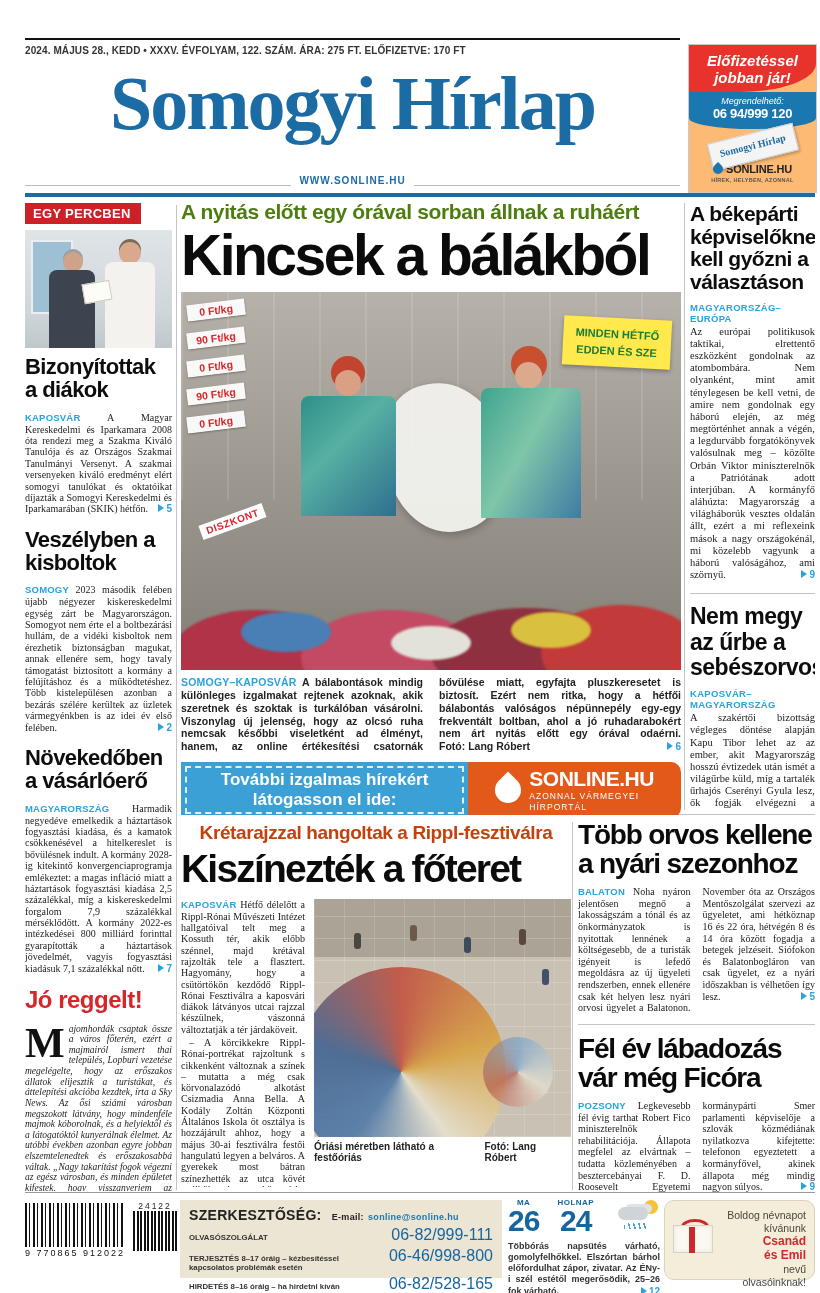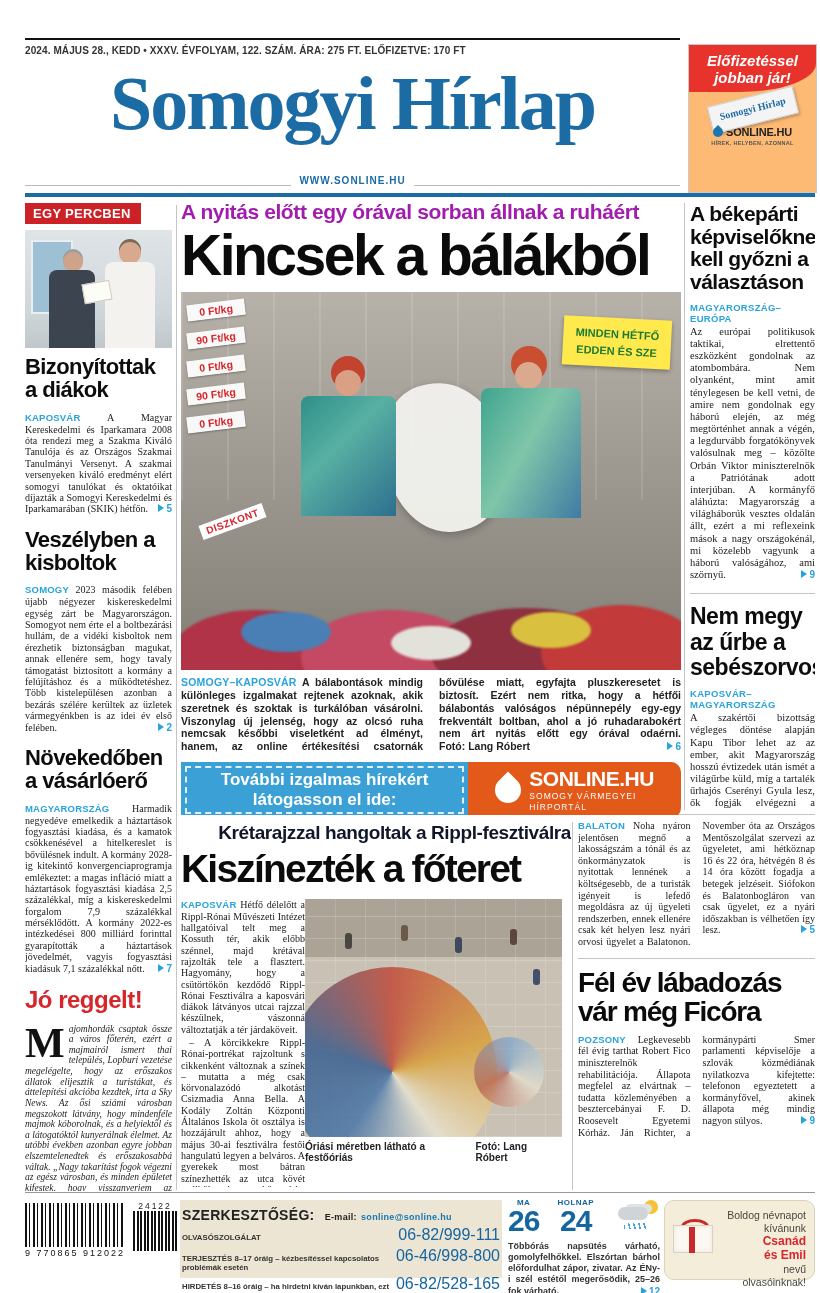--- a/index.html
+++ b/index.html
@@ -55,21 +55,21 @@
   .pgref .arr{display:inline-block;width:0;height:0;border-left:6px solid #29a3dc;
               border-top:4px solid transparent;border-bottom:4px solid transparent;margin-right:2px}
   .pgref b{color:#29a3dc;font-family:"Liberation Sans",sans-serif;font-size:10px}
   #greet-title{color:#d6252b;font-size:24px;font-weight:bold;margin:12px 0 6px;letter-spacing:-.5px}
   #greet-body{font-size:9.5px;line-height:1.12;font-style:italic;text-align:justify;color:#222}
   #greet-body .dropcap{float:left;font-size:42px;line-height:.8;font-weight:bold;font-style:normal;
                        margin:3px 4px 0 0;color:#111}.mt14{margin-top:14px}
 
   
   #centertop{left:181px;top:200px;width:500px;height:615px;overflow:hidden}
-  #main-kicker{font-size:21px;font-weight:bold;color:#a21caf;letter-spacing:-.4px}
+  #main-kicker{font-size:21px;font-weight:bold;color:#4d7c0f;letter-spacing:-.4px}
   #main-headline{font-size:57px;font-weight:bold;color:#0b0b0b;letter-spacing:-2.5px;line-height:1.02;margin:2px 0 8px}
   #main-photo{position:relative;width:500px;height:378px;overflow:hidden;
               background:linear-gradient(#b6b1a9,#99948c 55%,#837e76)}
   #main-photo .shelves{position:absolute;inset:0;height:55%;
         background:repeating-linear-gradient(90deg,rgba(255,255,255,.12) 0 2px,transparent 2px 46px)}
   .pile{position:absolute;border-radius:50%;filter:blur(1px)}
   .pricetag{position:absolute;left:6px;width:58px;background:rgba(255,255,255,.93);color:#d6252b;
             font-weight:bold;font-size:10.5px;text-align:center;padding:2px 0;transform:rotate(-7deg);
             box-shadow:0 1px 2px rgba(0,0,0,.3)}
   #sign-right{position:absolute;right:10px;top:26px;width:100px;background:#ffe94d;transform:rotate(3deg);
@@ -90,23 +90,23 @@
             align-items:center;font-weight:bold;font-size:17px;line-height:1.2;position:relative}
   #cta-blue .dash{position:absolute;inset:4px;border:2px dashed rgba(255,255,255,.85)}
   #cta-orange{flex:1;background:#e2591a;border-radius:0 10px 10px 0;color:#fff;display:flex;
               align-items:center;justify-content:center;gap:8px}
   #cta-orange .drop{width:26px;height:26px;background:#fff;border-radius:0 50% 50% 50%;transform:rotate(45deg)}
   #cta-orange .t1{font-size:21px;font-weight:bold;letter-spacing:-.5px}
   #cta-orange .t2{font-size:8.5px;letter-spacing:1px;line-height:1.35}
 
   
   #centerbottom{left:181px;top:822px;width:390px;height:368px;overflow:hidden}
-  #c2-kicker{text-align:right;font-size:19px;font-weight:bold;color:#0f172a;letter-spacing:-.4px}
+  #c2-kicker{text-align:center;font-size:19px;font-weight:bold;color:#c2410c;letter-spacing:-.4px}
   #c2-headline{font-size:39px;font-weight:bold;letter-spacing:-1.8px;color:#0b0b0b;margin:3px 0 8px}
-  #c2-row{display:flex;}
+  #c2-row{display:flex;gap:9px}
   #c2-text{width:124px;font-size:10px;line-height:1.13;text-align:justify;height:288px;overflow:hidden}
   #c2-text p{margin:0 0 0}
   #c2-text p+p{text-indent:8px;margin-top:2px}
   #chalk-photo{position:relative;width:257px;height:238px;overflow:hidden;background:#c9c2b4}
   #chalk-photo .far{position:absolute;top:0;left:0;right:0;height:58px;background:#aba496}
   #chalk-photo .grid{position:absolute;inset:0;
       background:repeating-linear-gradient(0deg,rgba(255,255,255,.18) 0 1px,transparent 1px 22px),
                  repeating-linear-gradient(90deg,rgba(255,255,255,.14) 0 1px,transparent 1px 30px)}
   #chalk-art{position:absolute;left:-18px;bottom:-40px;width:210px;height:210px;border-radius:50%;
       background:conic-gradient(#c24b3a,#d9a13b,#e8e3d2,#4a76a8,#3b5f8f,#c24b3a);opacity:.85;filter:blur(.5px)}
@@ -130,21 +130,21 @@
   #br-div{margin:10px 0 9px;border-top:1px solid #c4c4c4}
 
   
   #footer-rule{left:25px;top:1192px;width:790px;height:1px;background:#999}
   #barcodes{left:25px;top:1203px;width:150px}
   .ean{width:98px;height:44px;background:repeating-linear-gradient(90deg,#111 0 2px,#fff 2px 4px,#111 4px 5px,#fff 5px 8px)}
   .ean-num{font-size:9px;letter-spacing:2px;color:#111;margin-top:1px}
   .issue-bc{position:absolute;left:108px;top:8px;width:44px;height:40px;
             background:repeating-linear-gradient(90deg,#111 0 2px,#fff 2px 4px,#111 4px 6px,#fff 6px 7px)}
   .issue-num{position:absolute;left:108px;top:-2px;width:44px;text-align:center;font-size:8.5px;letter-spacing:2px}
-  #editorialbox{left:180px;top:1200px;width:322px;height:78px;background:#ece5d3;padding:7px 2px;box-sizing:border-box}
+  #editorialbox{left:180px;top:1200px;width:322px;height:78px;background:#ece5d3;padding:7px 9px;box-sizing:border-box}
   #ed-head{font-size:14px;font-weight:bold;letter-spacing:.3px;color:#222}
   #ed-head .em{font-size:9px;margin-left:6px}
   #ed-head .mail{color:#1a77b0;font-size:9px}
   .ed-row{display:flex;justify-content:space-between;align-items:baseline;margin-top:3px}
   .ed-row .lbl{font-size:7.8px;color:#333;font-weight:bold}
   .ed-row .ph{font-size:16px;font-weight:normal;color:#1565a0;white-space:nowrap;margin-left:6px}
   #weather{left:508px;top:1198px;width:152px}
   #w-nums{display:flex;gap:18px}
   .wcell{text-align:center}
   .wlab{font-size:8px;font-weight:bold;color:#1565a0;letter-spacing:.5px}
@@ -180,20 +180,24 @@
     <span class="site">WWW.SONLINE.HU</span>
     <span class="ln"></span>
   </div>
   <div id="blue-rule" class="abs"></div>
 
   <div id="promo" class="abs">
     <div class="promo-red">
       <div>Előfizetéssel</div>
       <div>jobban jár!</div>
     </div>
+    <div class="promo-blue">
+      <div class="promo-order">Megrendelhető:</div>
+      <div class="promo-phone">06 94/999 120</div>
+    </div>
     <div class="promo-paper">Somogyi Hírlap</div>
     <div class="promo-brand">
       <span class="drop"></span>
       <b>SONLINE.HU</b>
     </div>
     <div class="promo-tag">HÍREK, HELYBEN, AZONNAL</div>
   </div>
 
   <div class="rule vrule abs" style="left:176px;top:205px;height:985px"></div>
   <div class="rule vrule abs" style="left:684px;top:203px;height:607px"></div>
@@ -271,21 +275,21 @@
       <div id="cta-blue">
         <span class="dash"></span>
         <div>További izgalmas hírekért</div>
         <div>látogasson el ide:</div>
       </div>
       <div id="cta-orange">
         <span class="drop"></span>
         <div>
           <div class="t1">SONLINE.HU</div>
           <div class="t2">
-            <div>SOMOGY VÁRMEGYEI</div>
+            <div>AZONNAL VÁRMEGYEI</div>
             <div>HÍRPORTÁL</div>
           </div>
         </div>
       </div>
     </div>
   </div>
 
   <div id="centerbottom" class="abs">
     <div id="c2-kicker">Krétarajzzal hangoltak a Rippl-fesztiválra</div>
     <div id="c2-headline">Kiszínezték a főteret</div>
@@ -318,20 +322,21 @@
     <div class="rh">A békepárti képviselőknek kell győzni a választáson</div>
     <span class="rtag">MAGYARORSZÁG–EURÓPA</span>
     <p class="rbody serif" style="margin:0"><span>Az európai politikusok taktikai, elrettentő eszközként gondolnak az atombombára. Nem olyanként, mint amit ténylegesen be kell vetni, de amire nem gondolnak egy háború elején, az még megtörténhet annak a végén, a legdurvább forgatókönyvek valósulnak meg – közölte Orbán Viktor miniszterelnök a Patriótának adott interjúban. A kormányfő aláhúzta: Magyarország a világháborúk vesztes oldalán állt, ezért a mi reflexeink mások a nagy országokénál, mi közelebb vagyunk a háború valóságához, ami szörnyű.</span><span class="pgref"><i class="arr"></i><b>9</b></span></p>
     <div id="r-div"></div>
     <div class="rh2">Nem megy az űrbe a sebészorvos</div>
     <span class="rtag">KAPOSVÁR–MAGYARORSZÁG</span>
     <p class="rbody serif" style="margin:0"><span>A szakértői bizottság végleges döntése alapján Kapu Tibor lehet az az ember, akit Magyarország hosszú évtizedek után ismét a világűrbe küld, míg a tartalék űrhajós Cserényi Gyula lesz, ők fogják elvégezni a kiképzés utolsó fázisát – jelentette be Szijjártó Péter külgazdasági és külügyminiszter. A döntéssel az is kiderült, hogy Schlégl Ádám kaposvári ortopéd sebész nem utazhat a világűrbe.</span></p>
   </div>
 
   <div id="bottomright" class="abs">
+    <div class="brh">Több orvos kellene a nyári szezonhoz</div>
     <div class="brbody serif"><span class="tag">BALATON</span> <span>Noha nyáron jelentősen megnő a lakosságszám a tónál és az önkormányzatok is nyitottak lennének a költségesebb, de a turisták igényeit is lefedő megoldásra az új ügyeleti rendszerben, ennek ellenére csak két helyen lesz nyári orvosi ügyelet a Balatonon. November óta az Országos Mentőszolgálat szervezi az ügyeletet, ami hétköznap 16 és 22 óra, hétvégén 8 és 14 óra között fogadja a betegek jelzéseit. Siófokon és Balatonbogláron van csak ügyelet, ez a nyári időszakban is vélhetően így lesz.</span><span class="pgref"><i class="arr"></i><b>5</b></span></div>
     <div id="br-div"></div>
     <div class="brh">Fél év lábadozás vár még Ficóra</div>
     <div class="brbody serif"><span class="tag">POZSONY</span> <span>Legkevesebb fél évig tarthat Robert Fico miniszterelnök rehabilitációja. Állapota megfelel az elvártnak – tudatta közleményében a besztercebányai F. D. Roosevelt Egyetemi Kórház. Ján Richter, a kormánypárti Smer parlamenti képviselője a szlovák közmédiának nyilatkozva kifejtette: telefonon egyeztetett a kormányfővel, akinek állapota még mindig nagyon súlyos.</span><span class="pgref"><i class="arr"></i><b>9</b></span></div>
   </div>
 
   <div id="footer-rule" class="abs"></div>
 
   <div id="barcodes" class="abs">
     <div class="ean"></div>

